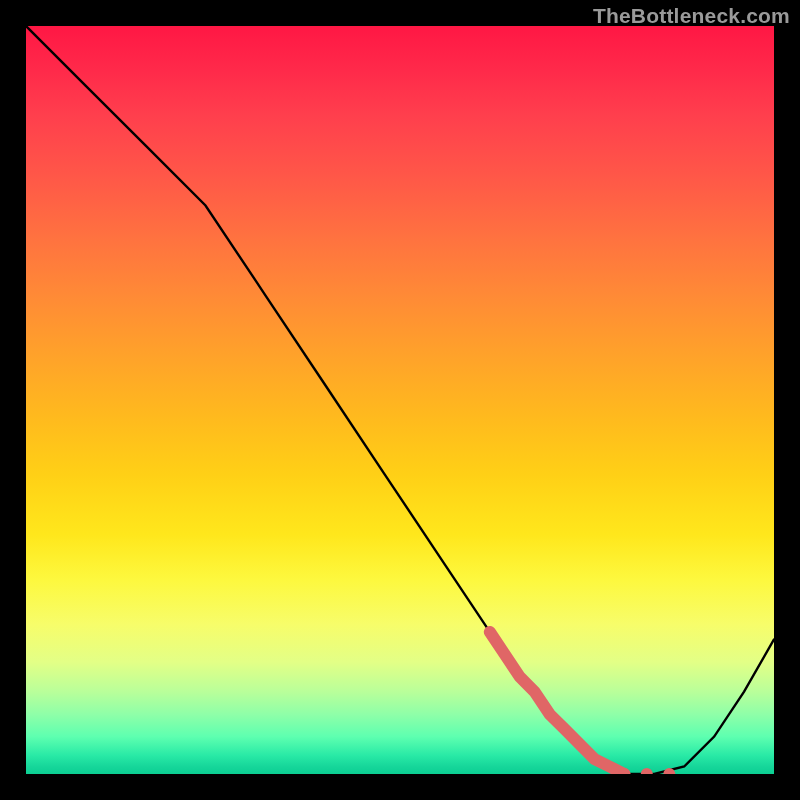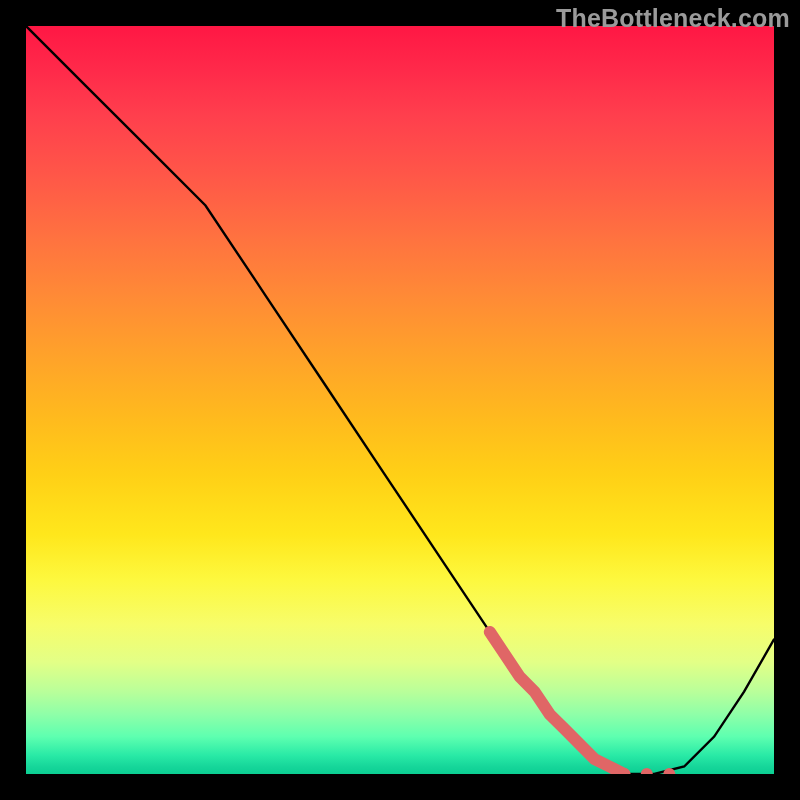--- a/index.html
+++ b/index.html
@@ -56,21 +56,21 @@
     position: absolute;
     inset: 0;
     width: 748px;
     height: 748px;
   }
   .watermark {
     position: absolute;
     top: 4px;
     right: 10px;
     font-family: Arial, Helvetica, sans-serif;
-    font-size: 25px;
+    font-size: 21px;
     font-weight: 600;
     color: #9a9a9a;
     letter-spacing: 0.2px;
   }
 </style>
 </head>
 <body>
 
 <div class="frame">
   <div class="plot">

